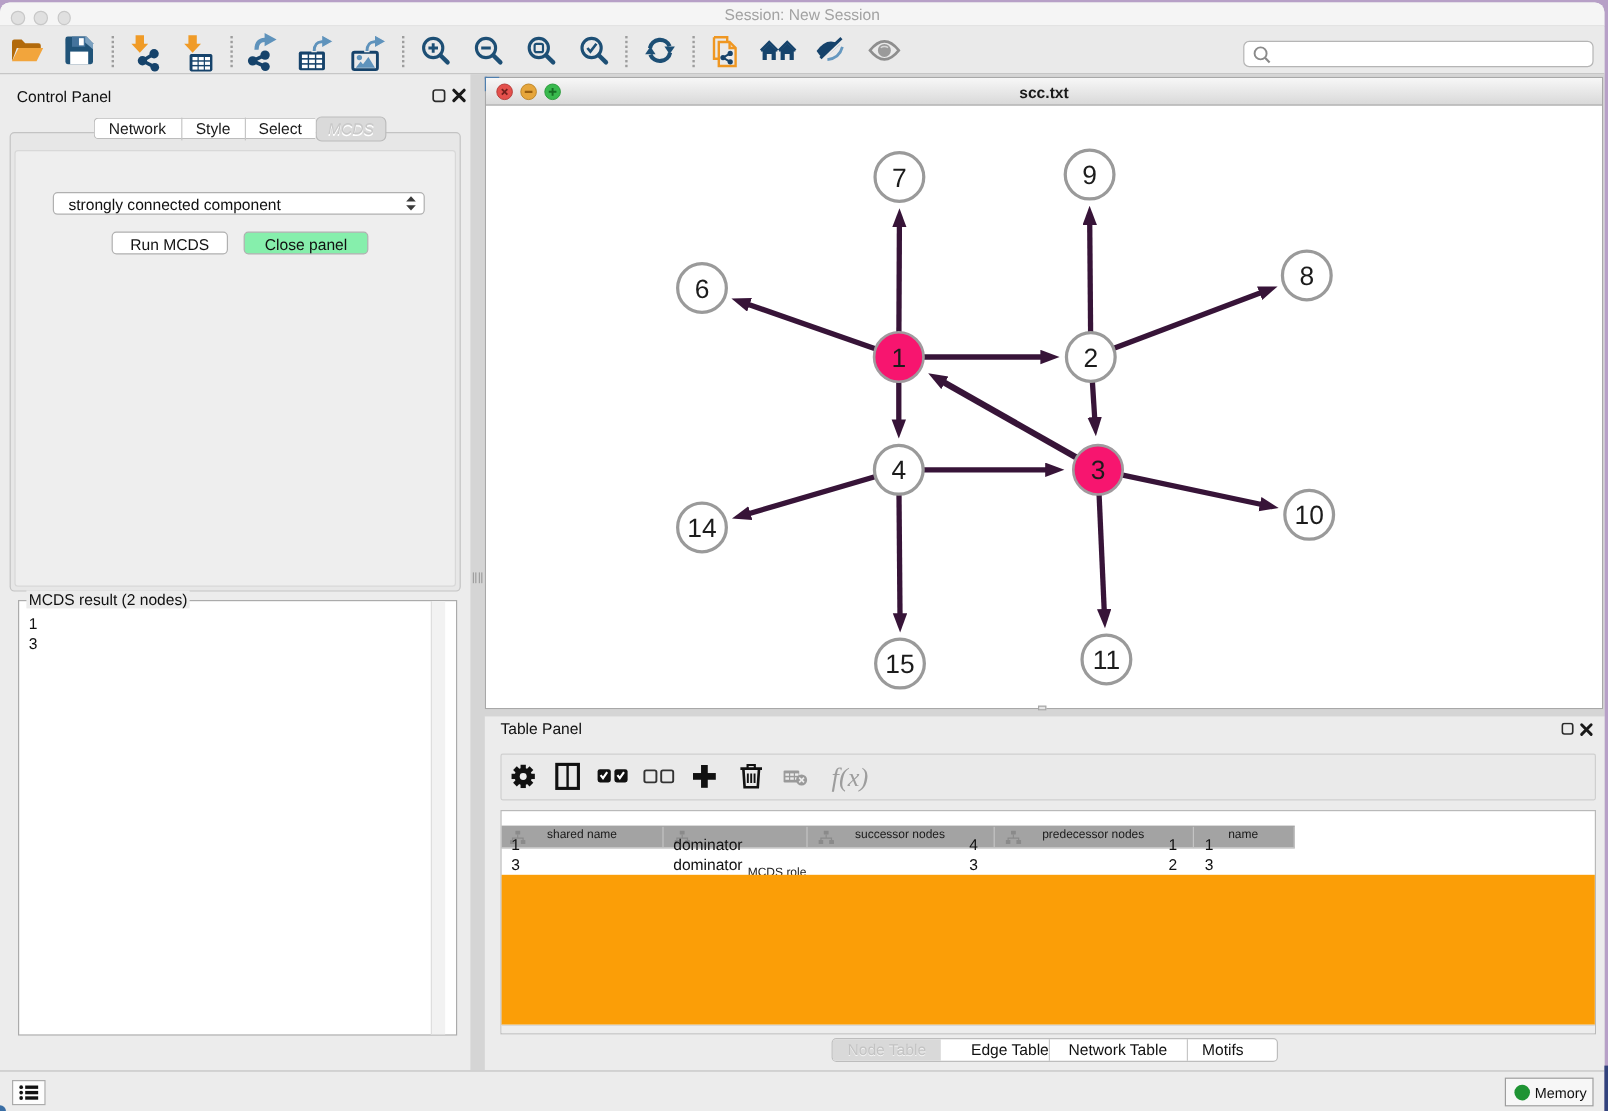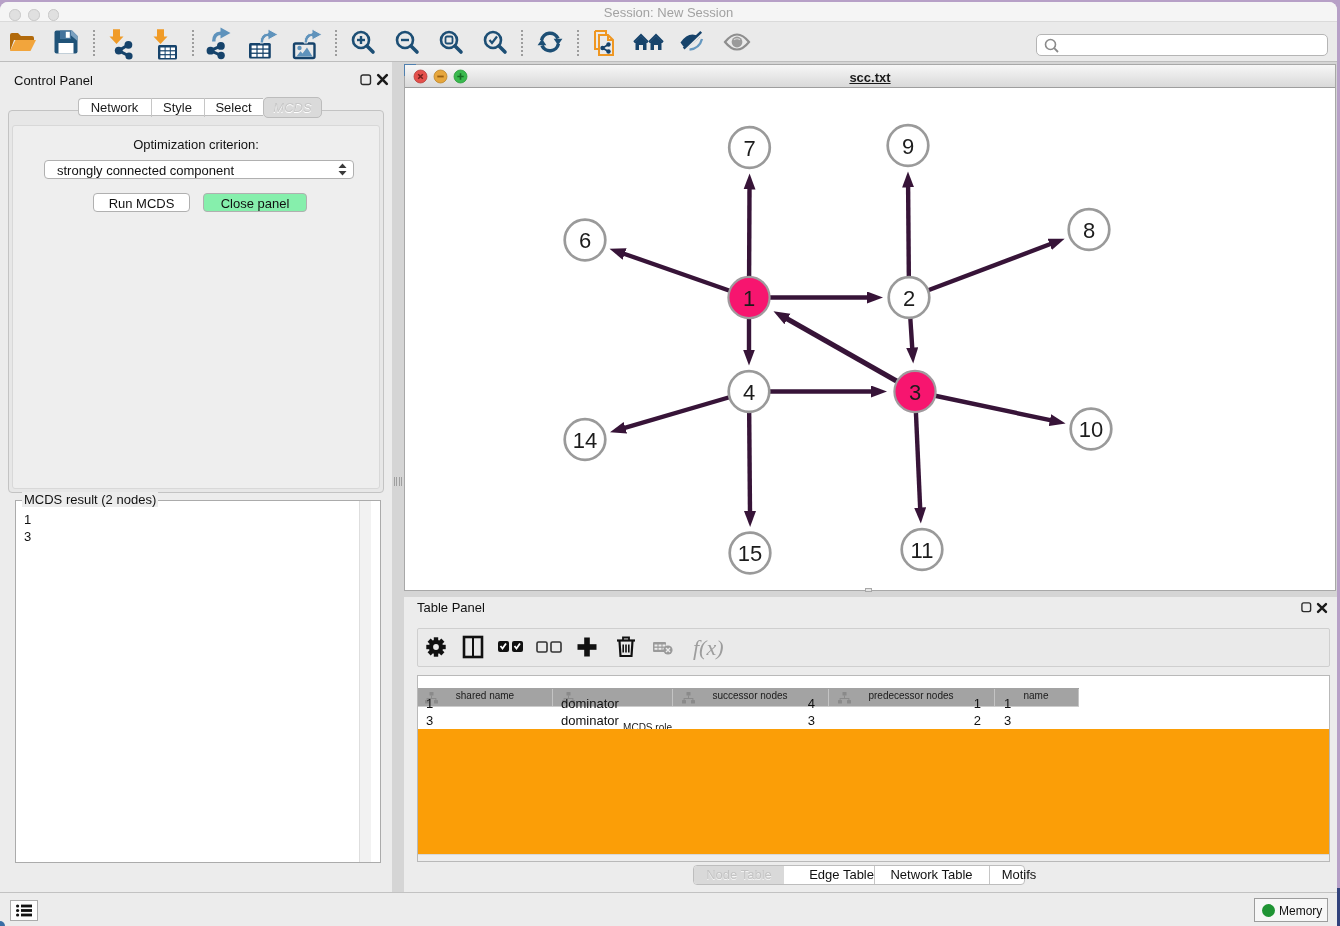--- a/index.html
+++ b/index.html
@@ -16,21 +16,21 @@
   .ticon { position:absolute; top:7px; }
   #searchbox { position:absolute; left:1036px; top:12px; width:292px; height:22px; background:#fff; border:1px solid #b5b5b5; border-radius:5px; }
   
   #main { position:absolute; left:0; top:62px; width:1337px; height:830px; background:#d5d5d5; }
   
   #cpanel { position:absolute; left:0; top:0; width:392px; height:830px; background:#ececec; }
   #cp-title { position:absolute; left:14px; top:11px; font-size:13px; color:#111; }
   
   #netpanel { position:absolute; left:404px; top:2px; width:932px; height:527px; background:#fff; border:1px solid #a8a8a8; }
   #net-titlebar { position:absolute; left:0; top:0; width:930px; height:23px; background:linear-gradient(#f7f7f7,#d9d9d9); border-bottom:1px solid #9e9e9e; }
-  #net-title { position:absolute; left:0; top:5px; width:930px; text-align:center; font-size:13px; color:#1a1a1a; font-weight:600;text-decoration:underline;}
+  #net-title { position:absolute; left:0; top:5px; width:930px; text-align:center; font-size:13px; color:#1a1a1a; font-weight:600;}
   
   #tpanel { position:absolute; left:404px; top:535px; width:933px; height:295px; background:#ececec; }
   
   #statusbar { position:absolute; left:0; top:892px; width:1337px; height:34px; background:#ececec; border-top:1px solid #c2c2c2; }
 </style>
 </head>
 <body>
 <div id="win"></div>
 <div id="titlebar">
   <div class="tl" style="left:9px;"></div>
@@ -223,21 +223,20 @@
     <div style="position:absolute;left:78px;top:36px;width:185px;height:18px;background:#ffffff;border:1px solid #bcbcbc;border-radius:4px 0 0 4px;border-right:none;"></div>
     <div style="position:absolute;left:78px;top:36px;width:244px;height:19px;font-size:13px;color:#1a1a1a;">
       <span style="position:absolute;left:0;top:2px;width:73px;text-align:center;">Network</span>
       <span style="position:absolute;left:73px;top:0;bottom:0;border-left:1px solid #c6c6c6;"></span>
       <span style="position:absolute;left:73px;top:2px;width:53px;text-align:center;">Style</span>
       <span style="position:absolute;left:126px;top:0;bottom:0;border-left:1px solid #c6c6c6;"></span>
       <span style="position:absolute;left:126px;top:2px;width:59px;text-align:center;">Select</span>
       <span style="position:absolute;left:185px;top:2px;width:59px;text-align:center;color:#c8c8c8;text-shadow:0 1px 0 #fff;font-style:italic;">MCDS</span>
     </div>
 
-    <div style="position:absolute;left:0;top:75px;width:392px;text-align:center;font-size:13px;color:#111;">Optimization criterion:</div>
     <div style="position:absolute;left:44px;top:98px;width:310px;height:19px;background:#fff;border:1px solid #b0b0b0;border-radius:4px;">
       <span style="position:absolute;left:12px;top:2px;font-size:13px;color:#111;">strongly connected component</span>
       <svg width="11" height="13" viewBox="0 0 11 13" style="position:absolute;right:5px;top:2px;">
         <path d="M5.5 0.5 L9.5 5 L1.5 5 Z" fill="#3a3a3a"></path>
         <path d="M5.5 12.5 L9.5 8 L1.5 8 Z" fill="#3a3a3a"></path>
       </svg>
     </div>
     <div style="position:absolute;left:93px;top:131px;width:97px;height:19px;background:#fff;border:1px solid #b0b0b0;border-radius:4px;text-align:center;font-size:13px;color:#111;padding-top:2px;">Run MCDS</div>
     <div style="position:absolute;left:203px;top:131px;width:104px;height:19px;background:#86efac;border:1px solid #b0b0b0;border-radius:4px;text-align:center;font-size:13px;color:#111;padding-top:2px;">Close panel</div>
 
@@ -444,21 +443,21 @@
         <span style="position:absolute;left:8px;top:1px;">3</span>
         <span style="position:absolute;left:143px;top:1px;">dominator</span>
         <span style="position:absolute;left:254px;top:1px;width:143px;text-align:right;">3</span>
         <span style="position:absolute;left:410px;top:1px;width:153px;text-align:right;">2</span>
         <span style="position:absolute;left:586px;top:1px;">3</span>
       </div>
       <div style="position:absolute;left:0;top:53px;width:911px;height:125px;background:#fb9e07;"></div>
       <div style="position:absolute;left:0;top:178px;width:911px;height:7px;background:#ededed;border-top:1px solid #d8d8d8;"></div>
     </div>
 
-    <div style="position:absolute;left:289px;top:268px;width:332px;height:20px;background:#fff;border:1px solid #bdbdbd;border-radius:4px;font-size:13px;color:#111;">
+    <div style="position:absolute;left:289px;top:268px;width:372px;height:20px;background:#fff;border:1px solid #bdbdbd;border-radius:4px;font-size:13px;color:#111;">
       <span style="position:absolute;left:0;top:0;width:90px;height:18px;background:#d9d9d9;border-radius:3px 0 0 3px;color:#c3c3c3;text-shadow:0 1px 0 #f5f5f5;text-align:center;padding-top:1px;">Node Table</span>
       <span style="position:absolute;left:90px;top:1px;width:90px;text-align:right;">Edge Table</span>
       <span style="position:absolute;left:180px;top:0;height:18px;border-left:1px solid #c6c6c6;"></span>
       <span style="position:absolute;left:180px;top:1px;width:115px;text-align:center;">Network Table</span>
       <span style="position:absolute;left:295px;top:0;height:18px;border-left:1px solid #c6c6c6;"></span>
       <span style="position:absolute;left:295px;top:1px;width:60px;text-align:center;">Motifs</span>
     </div>
   </div>
 </div>
 <div id="statusbar">

